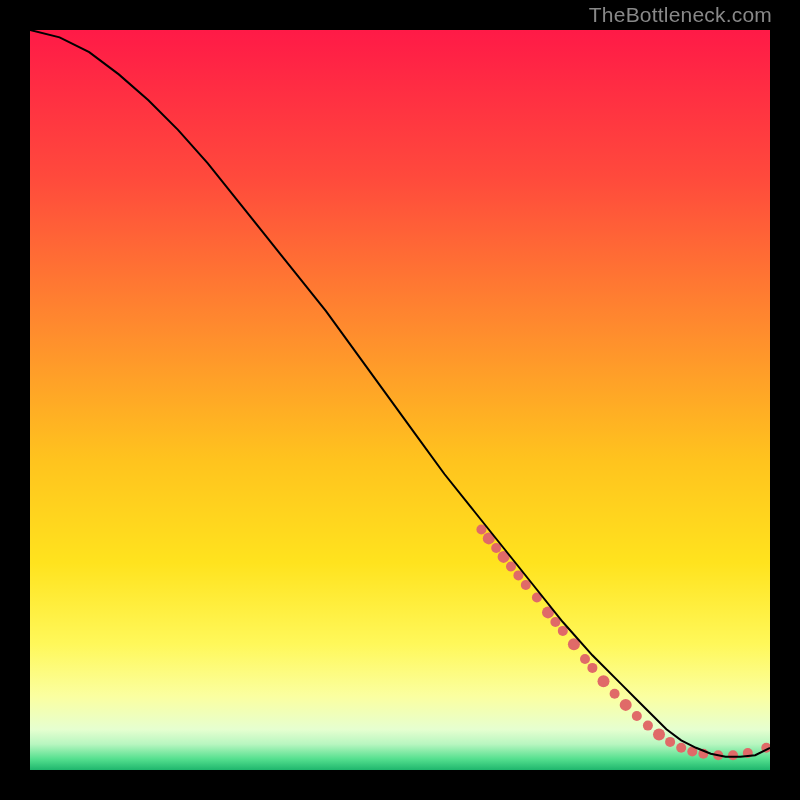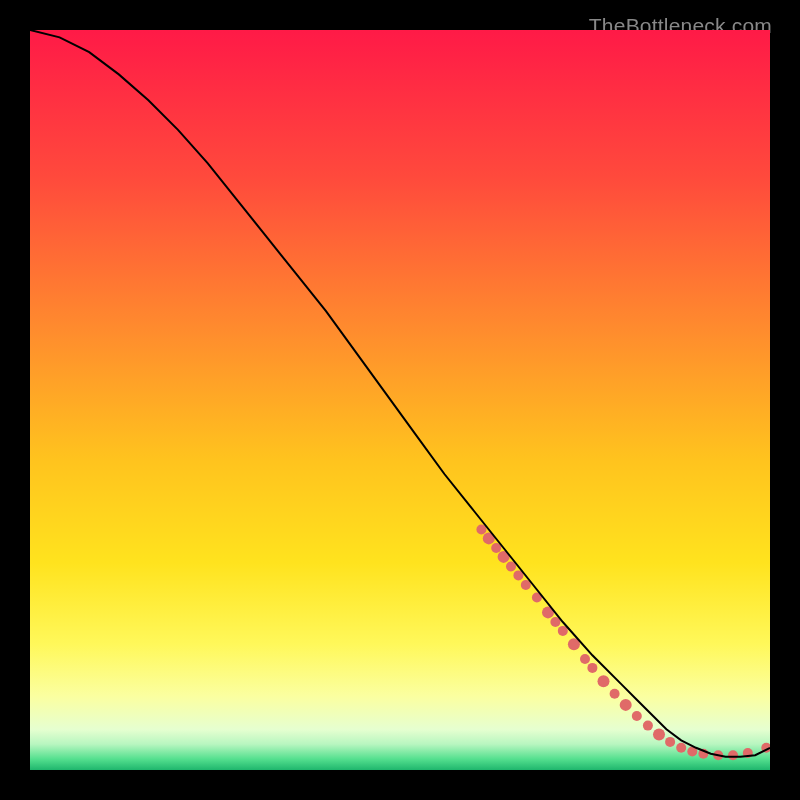--- a/index.html
+++ b/index.html
@@ -29,21 +29,21 @@
     inset: 0;
   }
   svg.curve {
     position: absolute;
     inset: 0;
     width: 100%;
     height: 100%;
   }
   .watermark {
     position: absolute;
-    top: 14px;
+    top: 3px;
     right: 28px;
     color: #888;
     font-size: 21px;
     letter-spacing: 0.2px;
     font-weight: 500;
   }
 </style>
 </head>
 <body>
 

